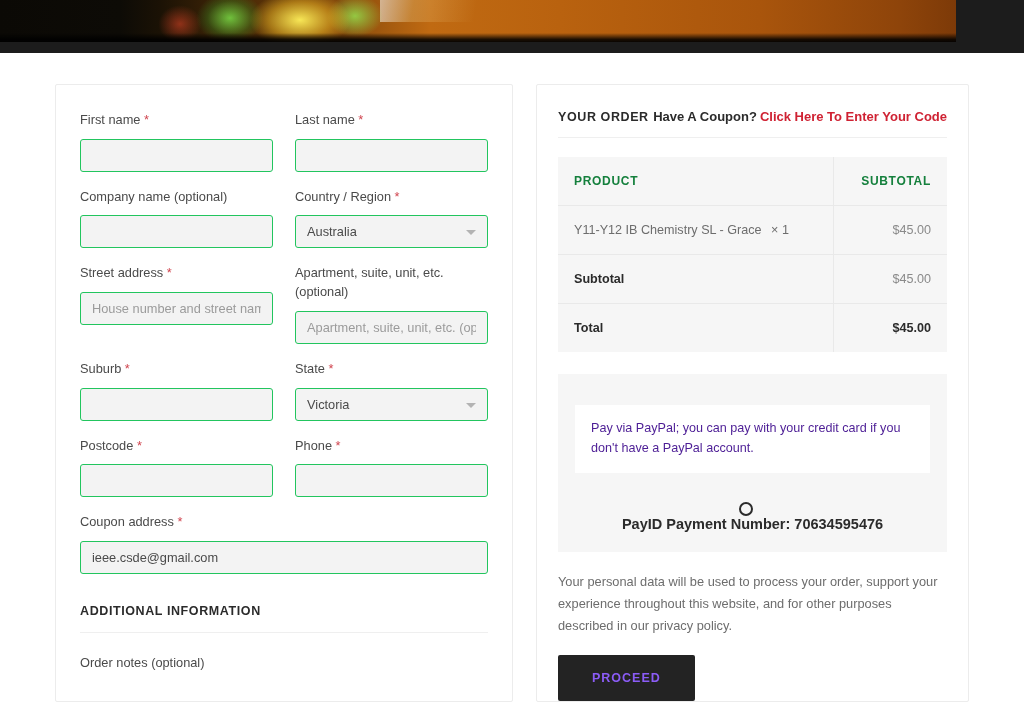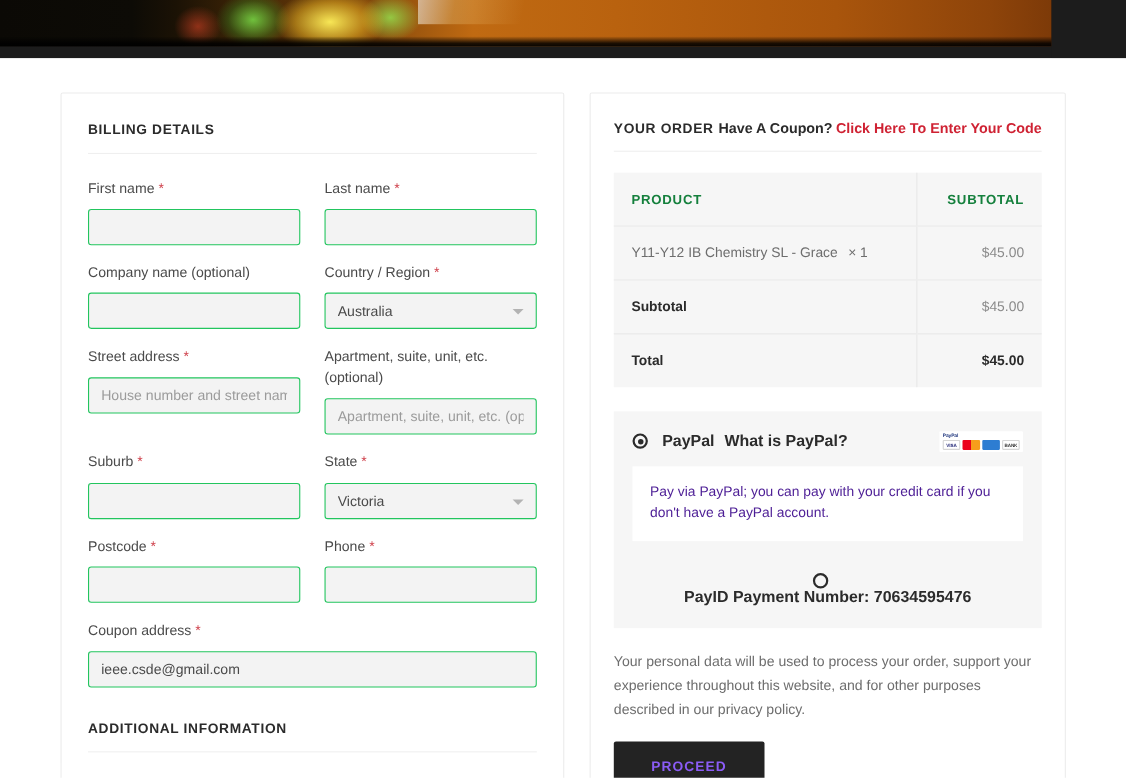--- a/index.html
+++ b/index.html
@@ -226,21 +226,20 @@
 
 <div class="banner-strip">
   <div class="banner-art"></div>
   <div class="banner-dark-right"></div>
 </div>
 
 <div class="page">
   <div class="cols">
 
     <div class="card col-left">
-      <div class="sec-head">BILLING DETAILS</div>
 
       <div class="row">
         <div class="field half">
           <label class="flabel">
             <span>First name</span>
             <span class="req">*</span>
           </label>
           <input class="inp" type="text" value="" style="">
         </div>
         <div class="field half">
@@ -363,36 +362,20 @@
           <td class="right amt col-divide">$45.00</td>
         </tr>
         <tr class="total">
           <td class="lbl">Total</td>
           <td class="right amt col-divide">$45.00</td>
         </tr>
       </tbody>
         </table>
 
       <div class="paybox">
-        <div class="payrow">
-          <span class="radio on"></span>
-          <span class="payname">PayPal</span>
-          <a href="#" class="paywhat" style="text-decoration:none;">What is PayPal?</a>
-          <span class="cards">
-            <span class="ppwm">
-              <span class="ppmark">PayPal</span>
-              <span class="brandrow">
-                <span class="chip visa">VISA</span>
-                <span class="chip mc"></span>
-                <span class="chip amex"></span>
-                <span class="chip bank">BANK</span>
-              </span>
-            </span>
-          </span>
-        </div>
 
         <div class="paydesc">Pay via PayPal; you can pay with your credit card if you don't have a PayPal account.</div>
 
         <div class="payrow second">
           <span class="radio"></span>
           <span class="payname">PayID Payment Number: 70634595476</span>
         </div>
       </div>
 
       <div class="privacy">Your personal data will be used to process your order, support your experience throughout this website, and for other purposes described in our privacy policy.</div>

